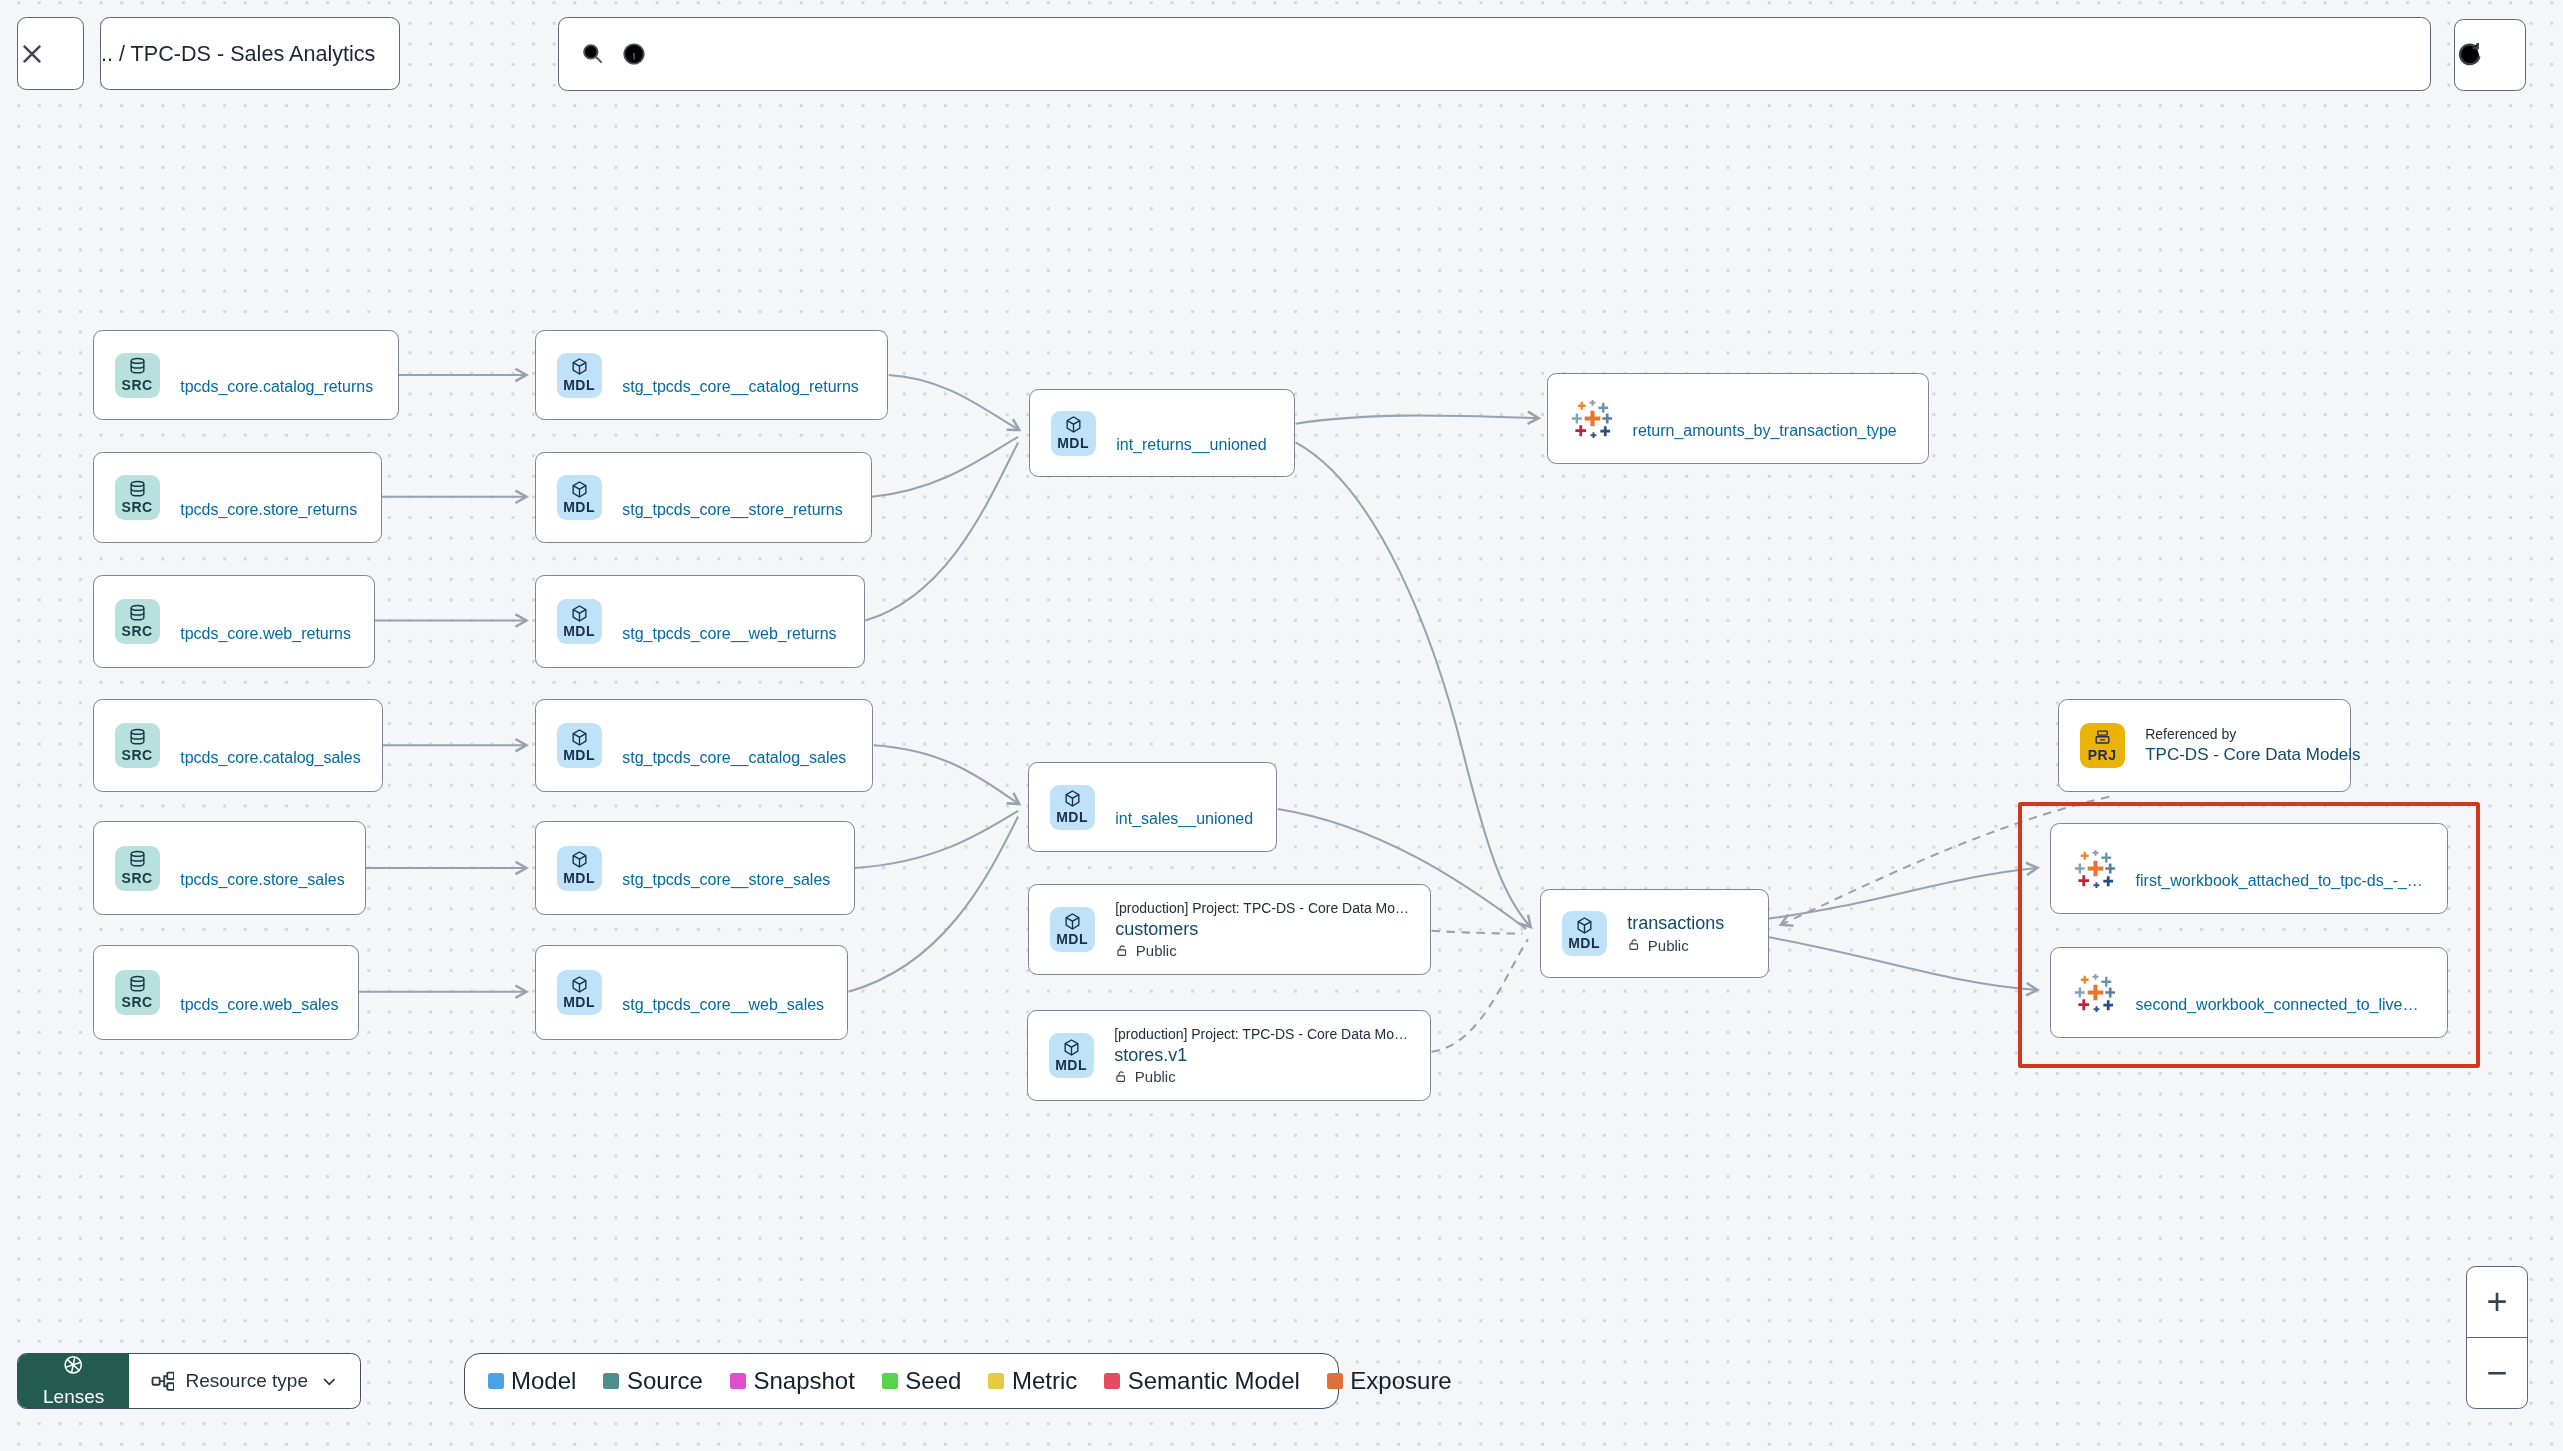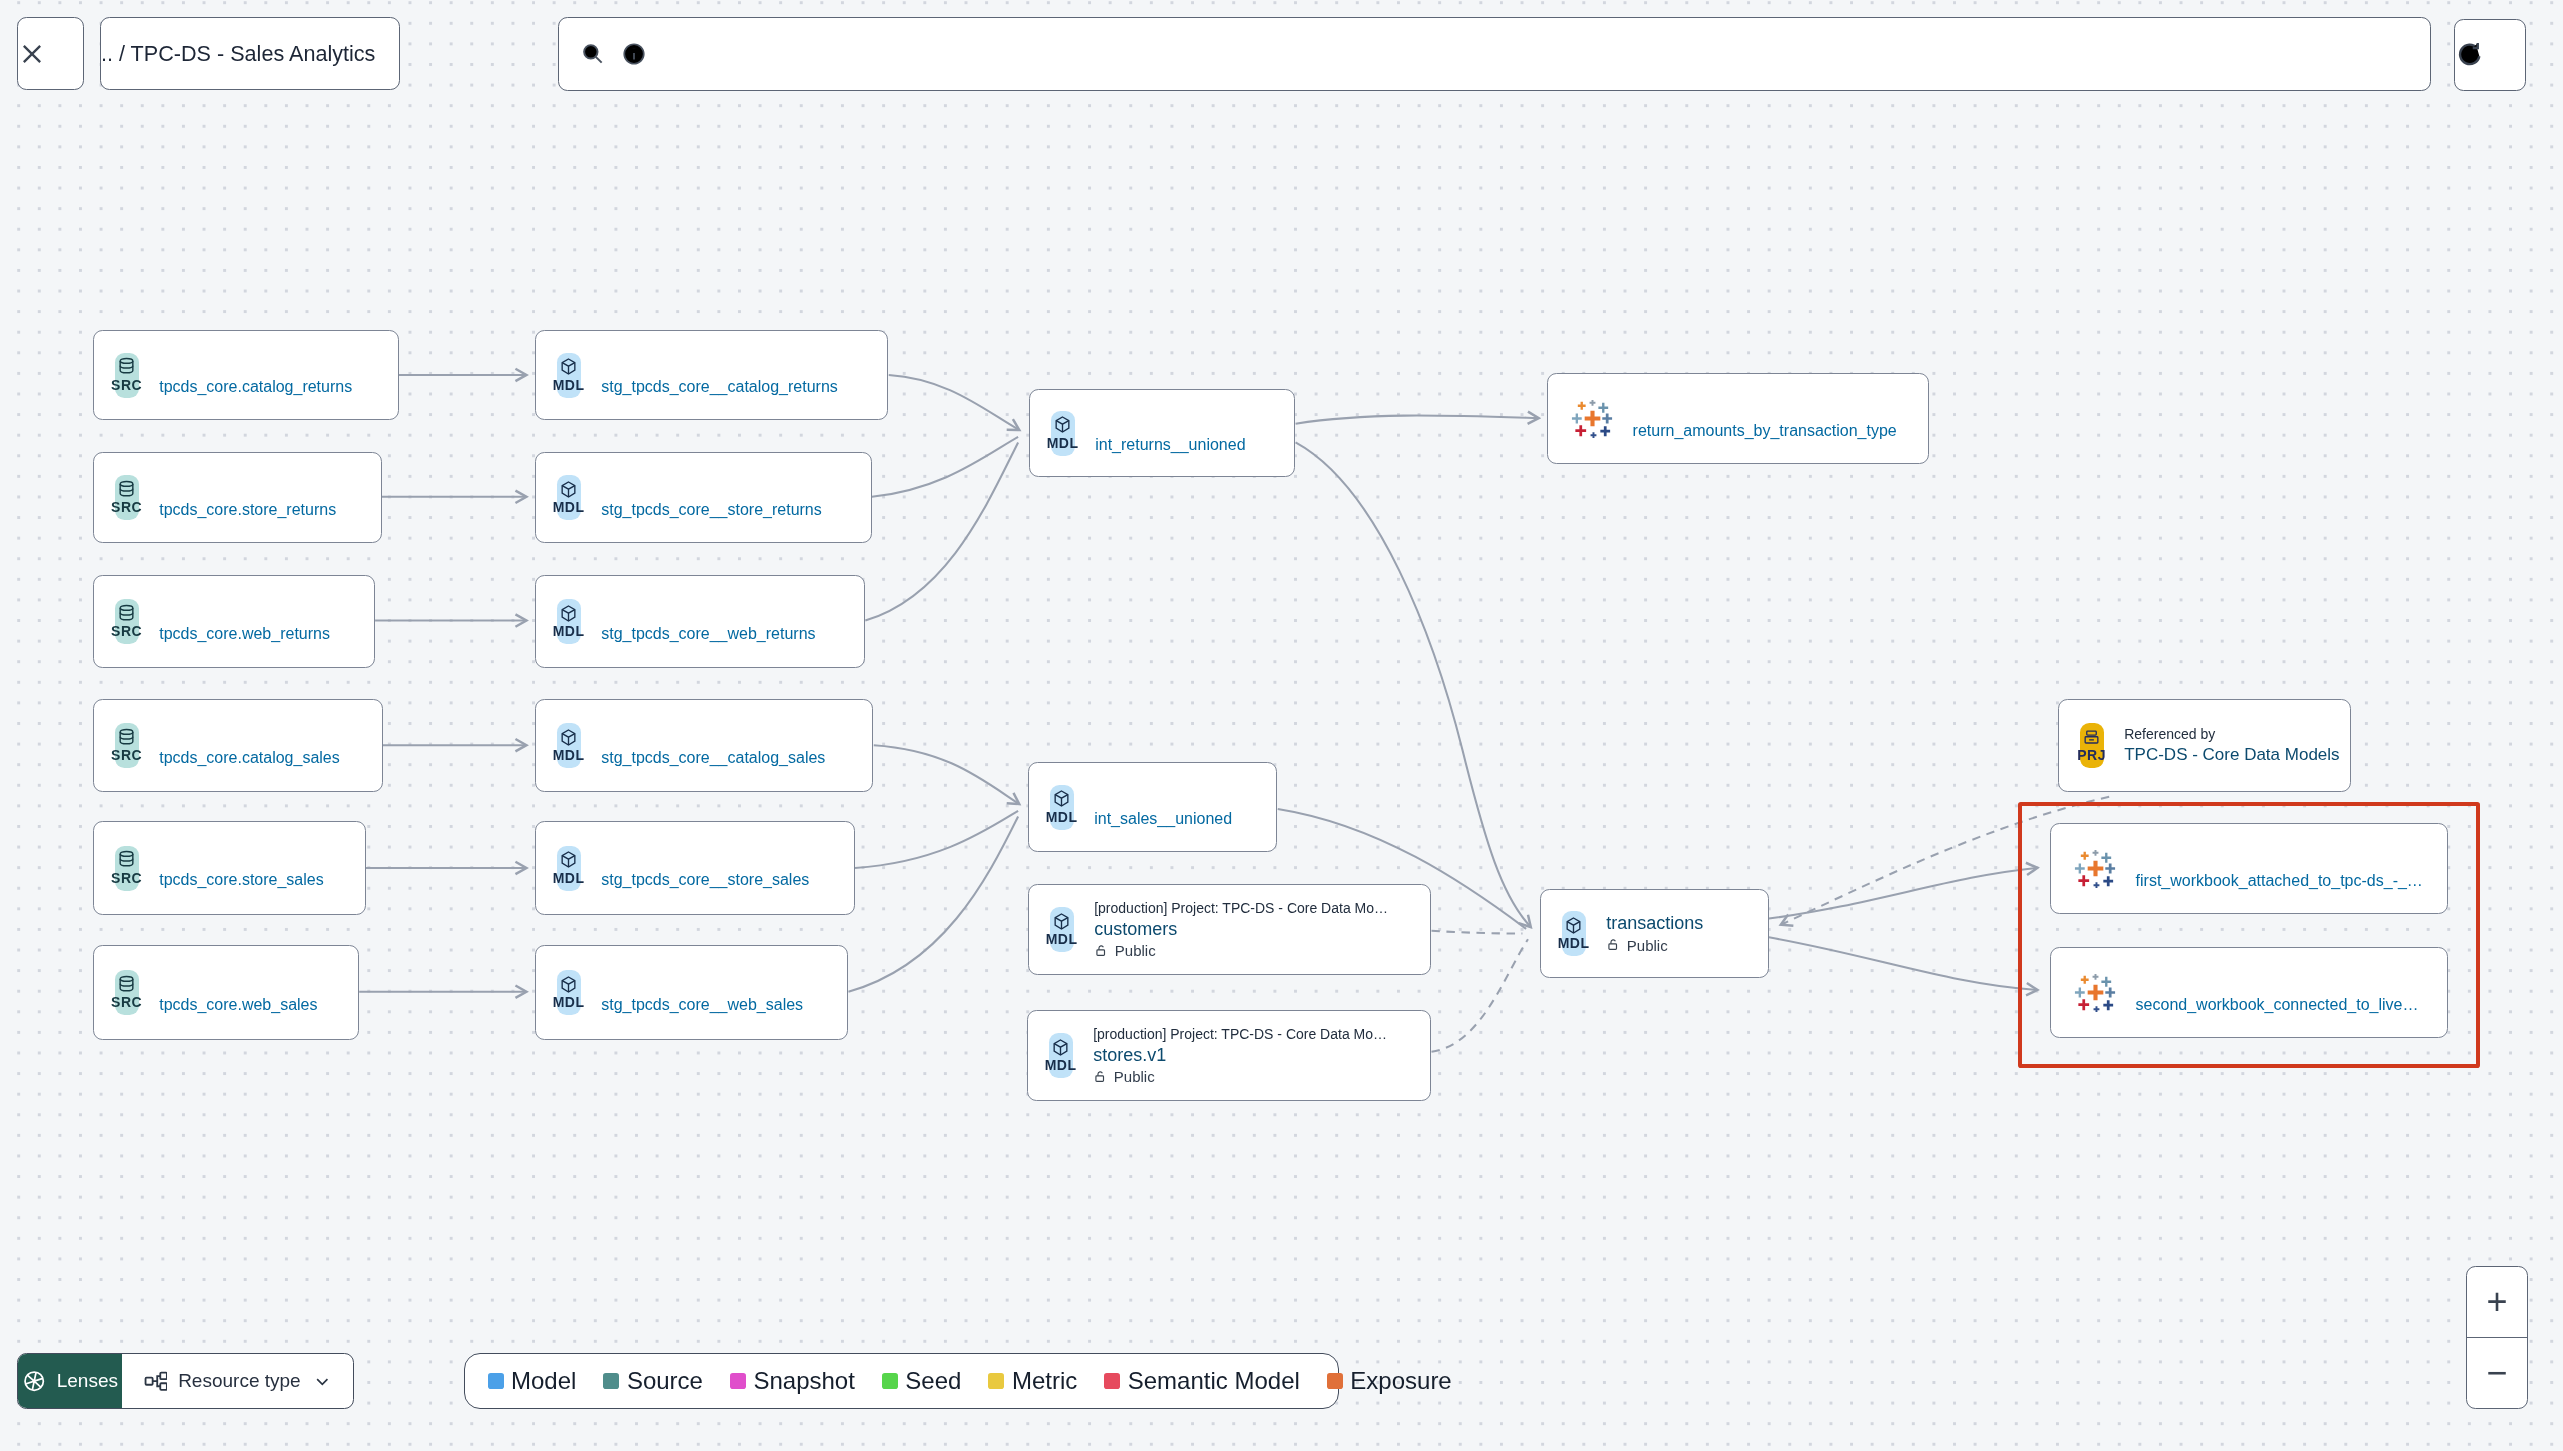--- a/index.html
+++ b/index.html
@@ -17,40 +17,40 @@
         display:flex;align-items:center;justify-content:flex-start;box-sizing:border-box;cursor:pointer;}
   .breadcrumb{font-size:21.6px;color:#1d2636;}
   .searchbar{position:absolute;left:558px;top:17px;width:1873px;height:74px;background:#fff;
         border:1.9px solid #5c6575;border-radius:9.4px;box-sizing:border-box;
         display:flex;align-items:center;padding:0 20.6px;gap:15px;}
   .searchbar input{flex:1;border:none;outline:none;font-size:21.6px;color:#1d2636;
         font-family:"Liberation Sans",sans-serif;background:transparent;}
   
   .node{position:absolute;background:#fff;border:1.7px solid #7d8595;border-radius:9.4px;
         box-sizing:border-box;display:flex;align-items:center;gap:20.6px;padding:0 17px 0 20.6px;cursor:pointer;}
-  .badge{width:24px;height:45px;border-radius:9.4px;flex:0 0 auto;
+  .badge{width:45px;height:45px;border-radius:9.4px;flex:0 0 auto;
         display:flex;flex-direction:column;align-items:center;justify-content:center;gap:0.9px;}
   .badge .bt{font-size:14px;font-weight:bold;letter-spacing:0.5px;}
   .badge.src{background:#b8e0dd;color:#173a42;}
   .badge.mdl{background:#c0e2f8;color:#182e4a;}
   .badge.prj{background:#eab308;color:#242d5c;}
   .node-label{font-size:16px;color:#0369a1;white-space:nowrap;margin-top:24px;}
   .node-lines{display:flex;flex-direction:column;gap:2.8px;justify-content:center;}
   .node-meta{font-size:14px;color:#222e3e;white-space:nowrap;}
   .node-name{font-size:18px;color:#0c4a6e;white-space:nowrap;}
   .node-access{font-size:15px;color:#323d4c;display:flex;align-items:center;gap:6.6px;}
   .expo-icon{flex:0 0 auto;}
   
   .hlbox{position:absolute;left:2018px;top:802px;width:462px;height:266px;
         border:4.7px solid #d0391d;border-radius:2.8px;box-sizing:border-box;pointer-events:none;}
   
   .lenses-group{position:absolute;left:17px;top:1353px;height:56px;display:flex;
         border:1.9px solid #434c5c;border-radius:9.4px;overflow:hidden;background:#fff;box-sizing:border-box;}
   .lenses-seg{background:#235b50;color:#fff;display:flex;align-items:center;gap:10.3px;
-        padding:0 4px;font-size:19px;cursor:pointer;}
+        padding:0 25px;font-size:19px;cursor:pointer;flex-direction:column;}
   .rtype-seg{display:flex;align-items:center;gap:11.2px;padding:0 20.6px;font-size:19px;color:#27303f;cursor:pointer;}
   .legend{position:absolute;left:464px;top:1353px;width:875px;height:56px;background:#fff;
         border:1.9px solid #434c5c;border-radius:16px;box-sizing:border-box;
         display:flex;align-items:center;gap:27px;padding:0 22.5px;font-size:24px;color:#161f2d;}
   .legend-item{display:flex;align-items:center;gap:7.5px;white-space:nowrap;}
   .sw{width:16px;height:16px;border-radius:2.8px;flex:0 0 auto;}
   .zoomctl{position:absolute;left:2466px;top:1266px;width:62px;height:143px;background:#fff;
         border:1.9px solid #5c6575;border-radius:9.4px;box-sizing:border-box;display:flex;flex-direction:column;}
   .zoomcell{flex:1;display:flex;align-items:center;justify-content:center;
         font-size:36px;color:#39424f;cursor:pointer;}

